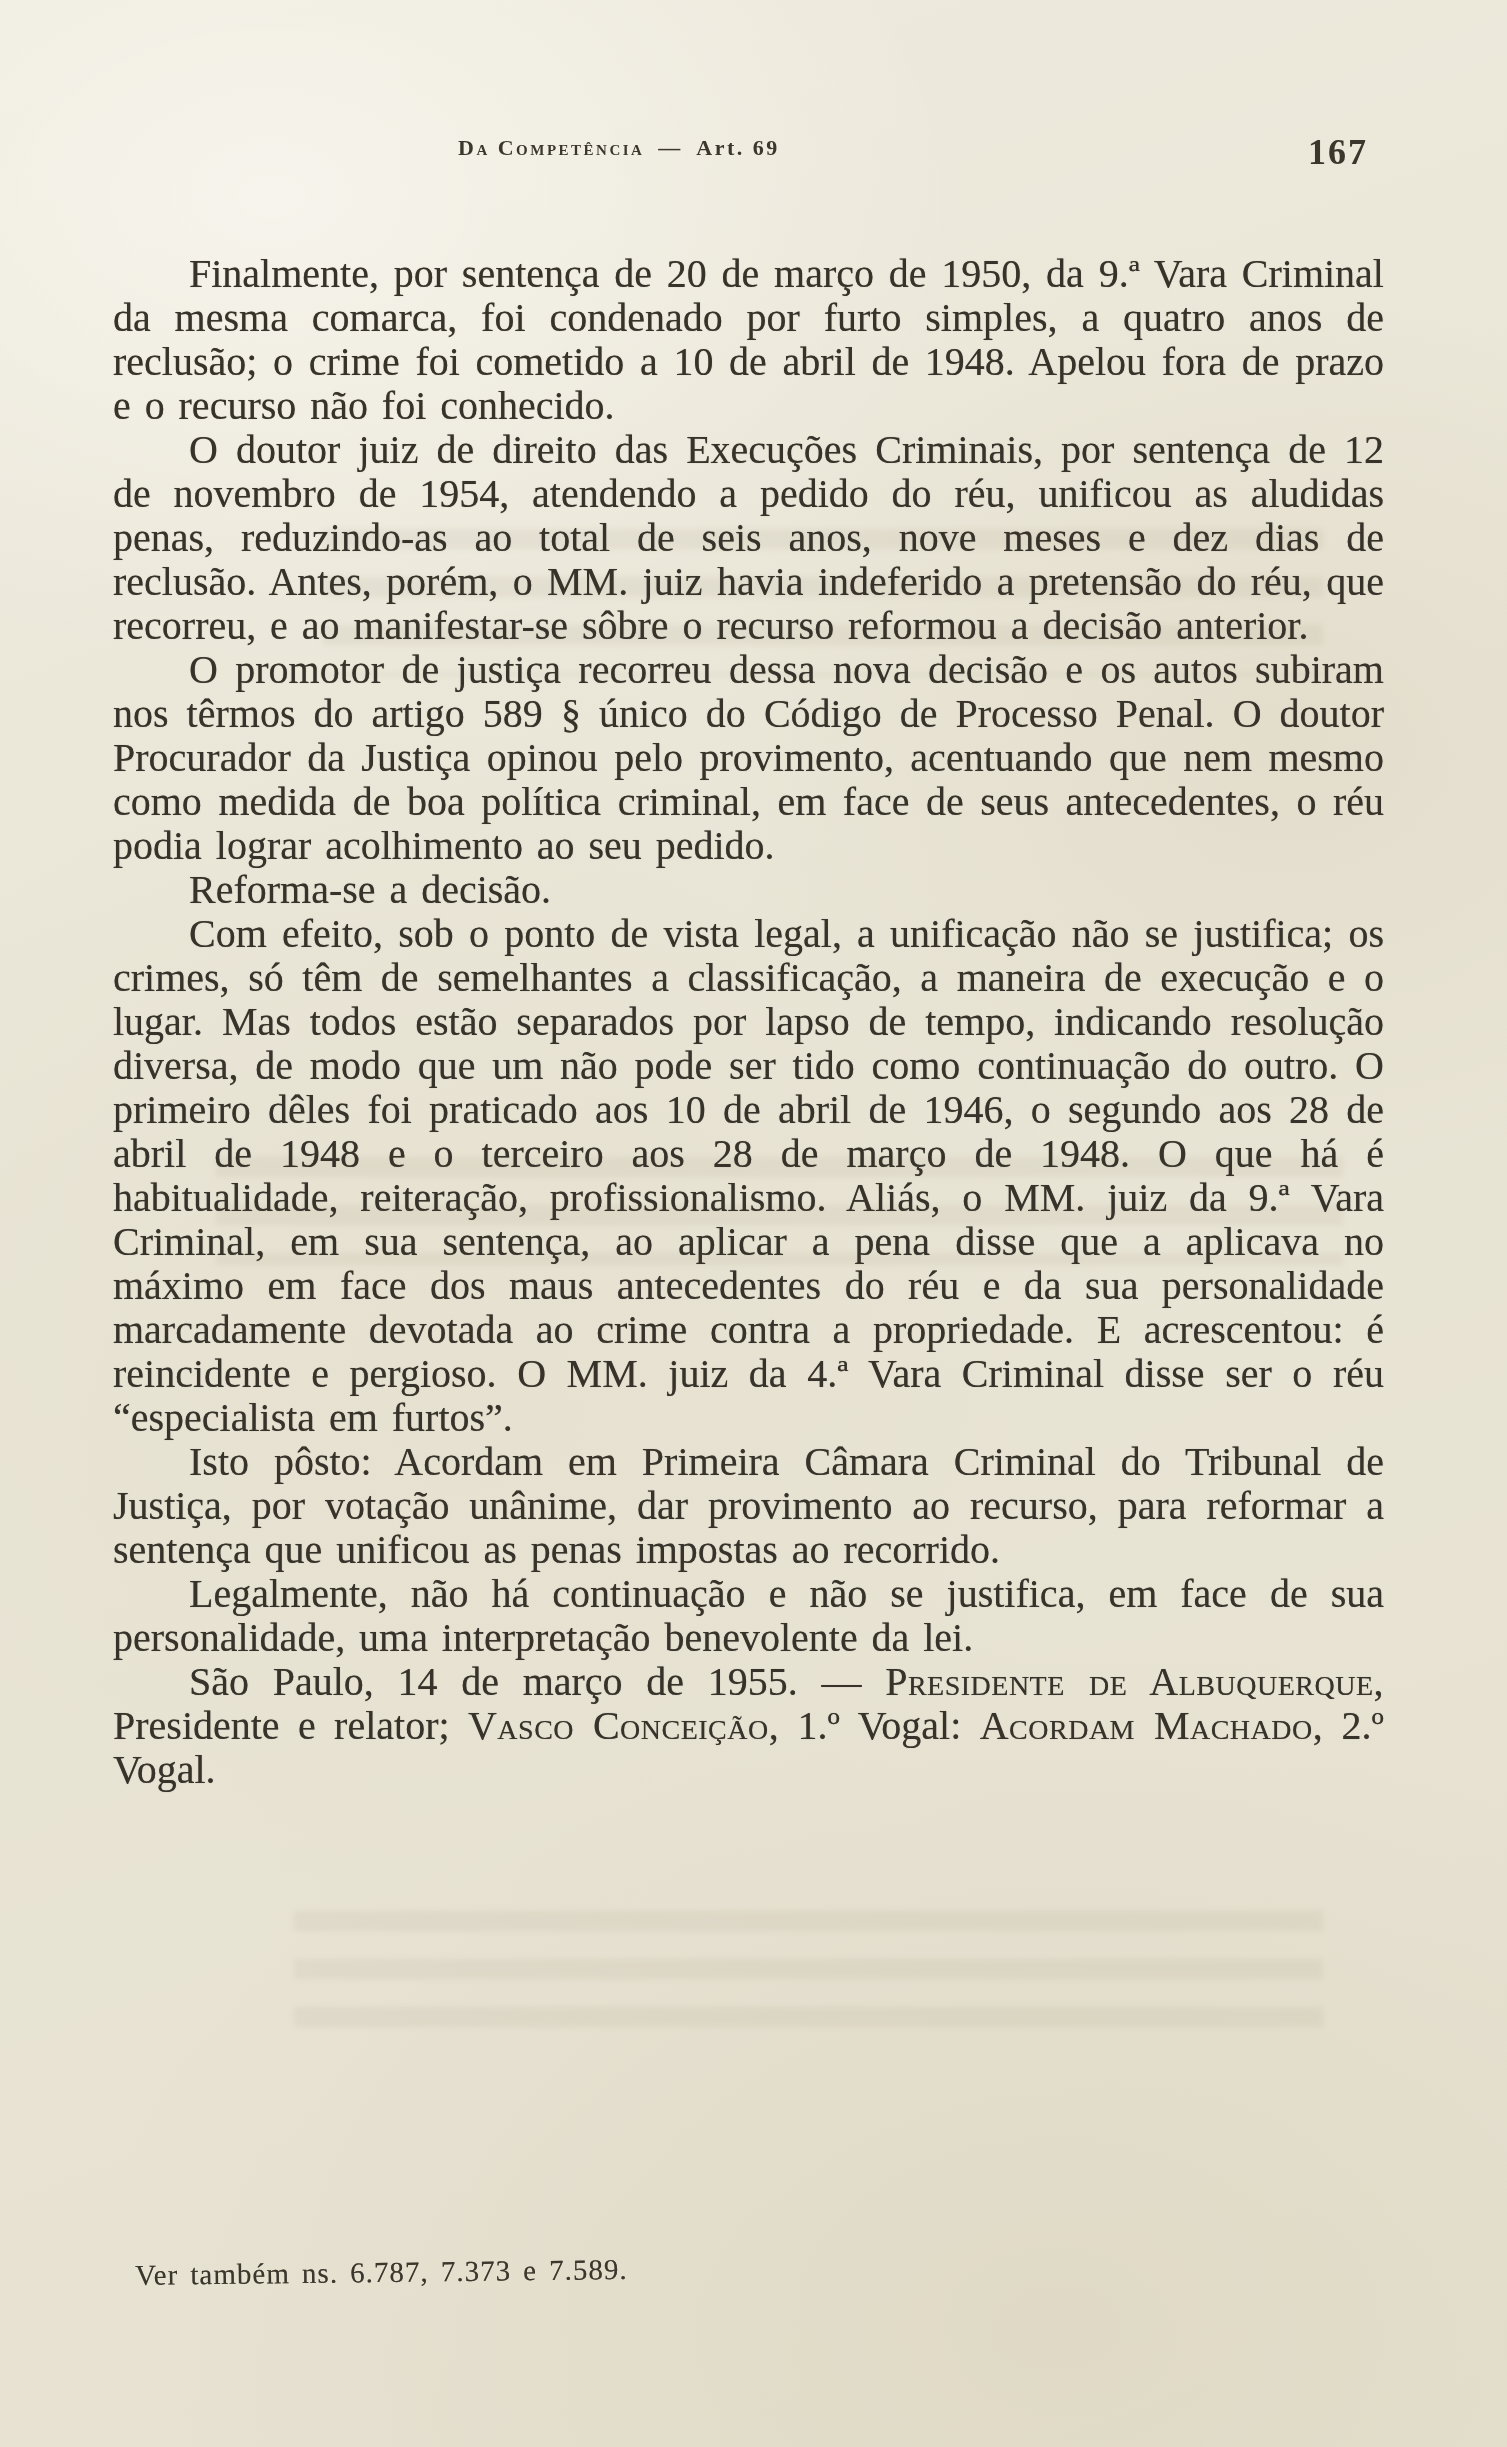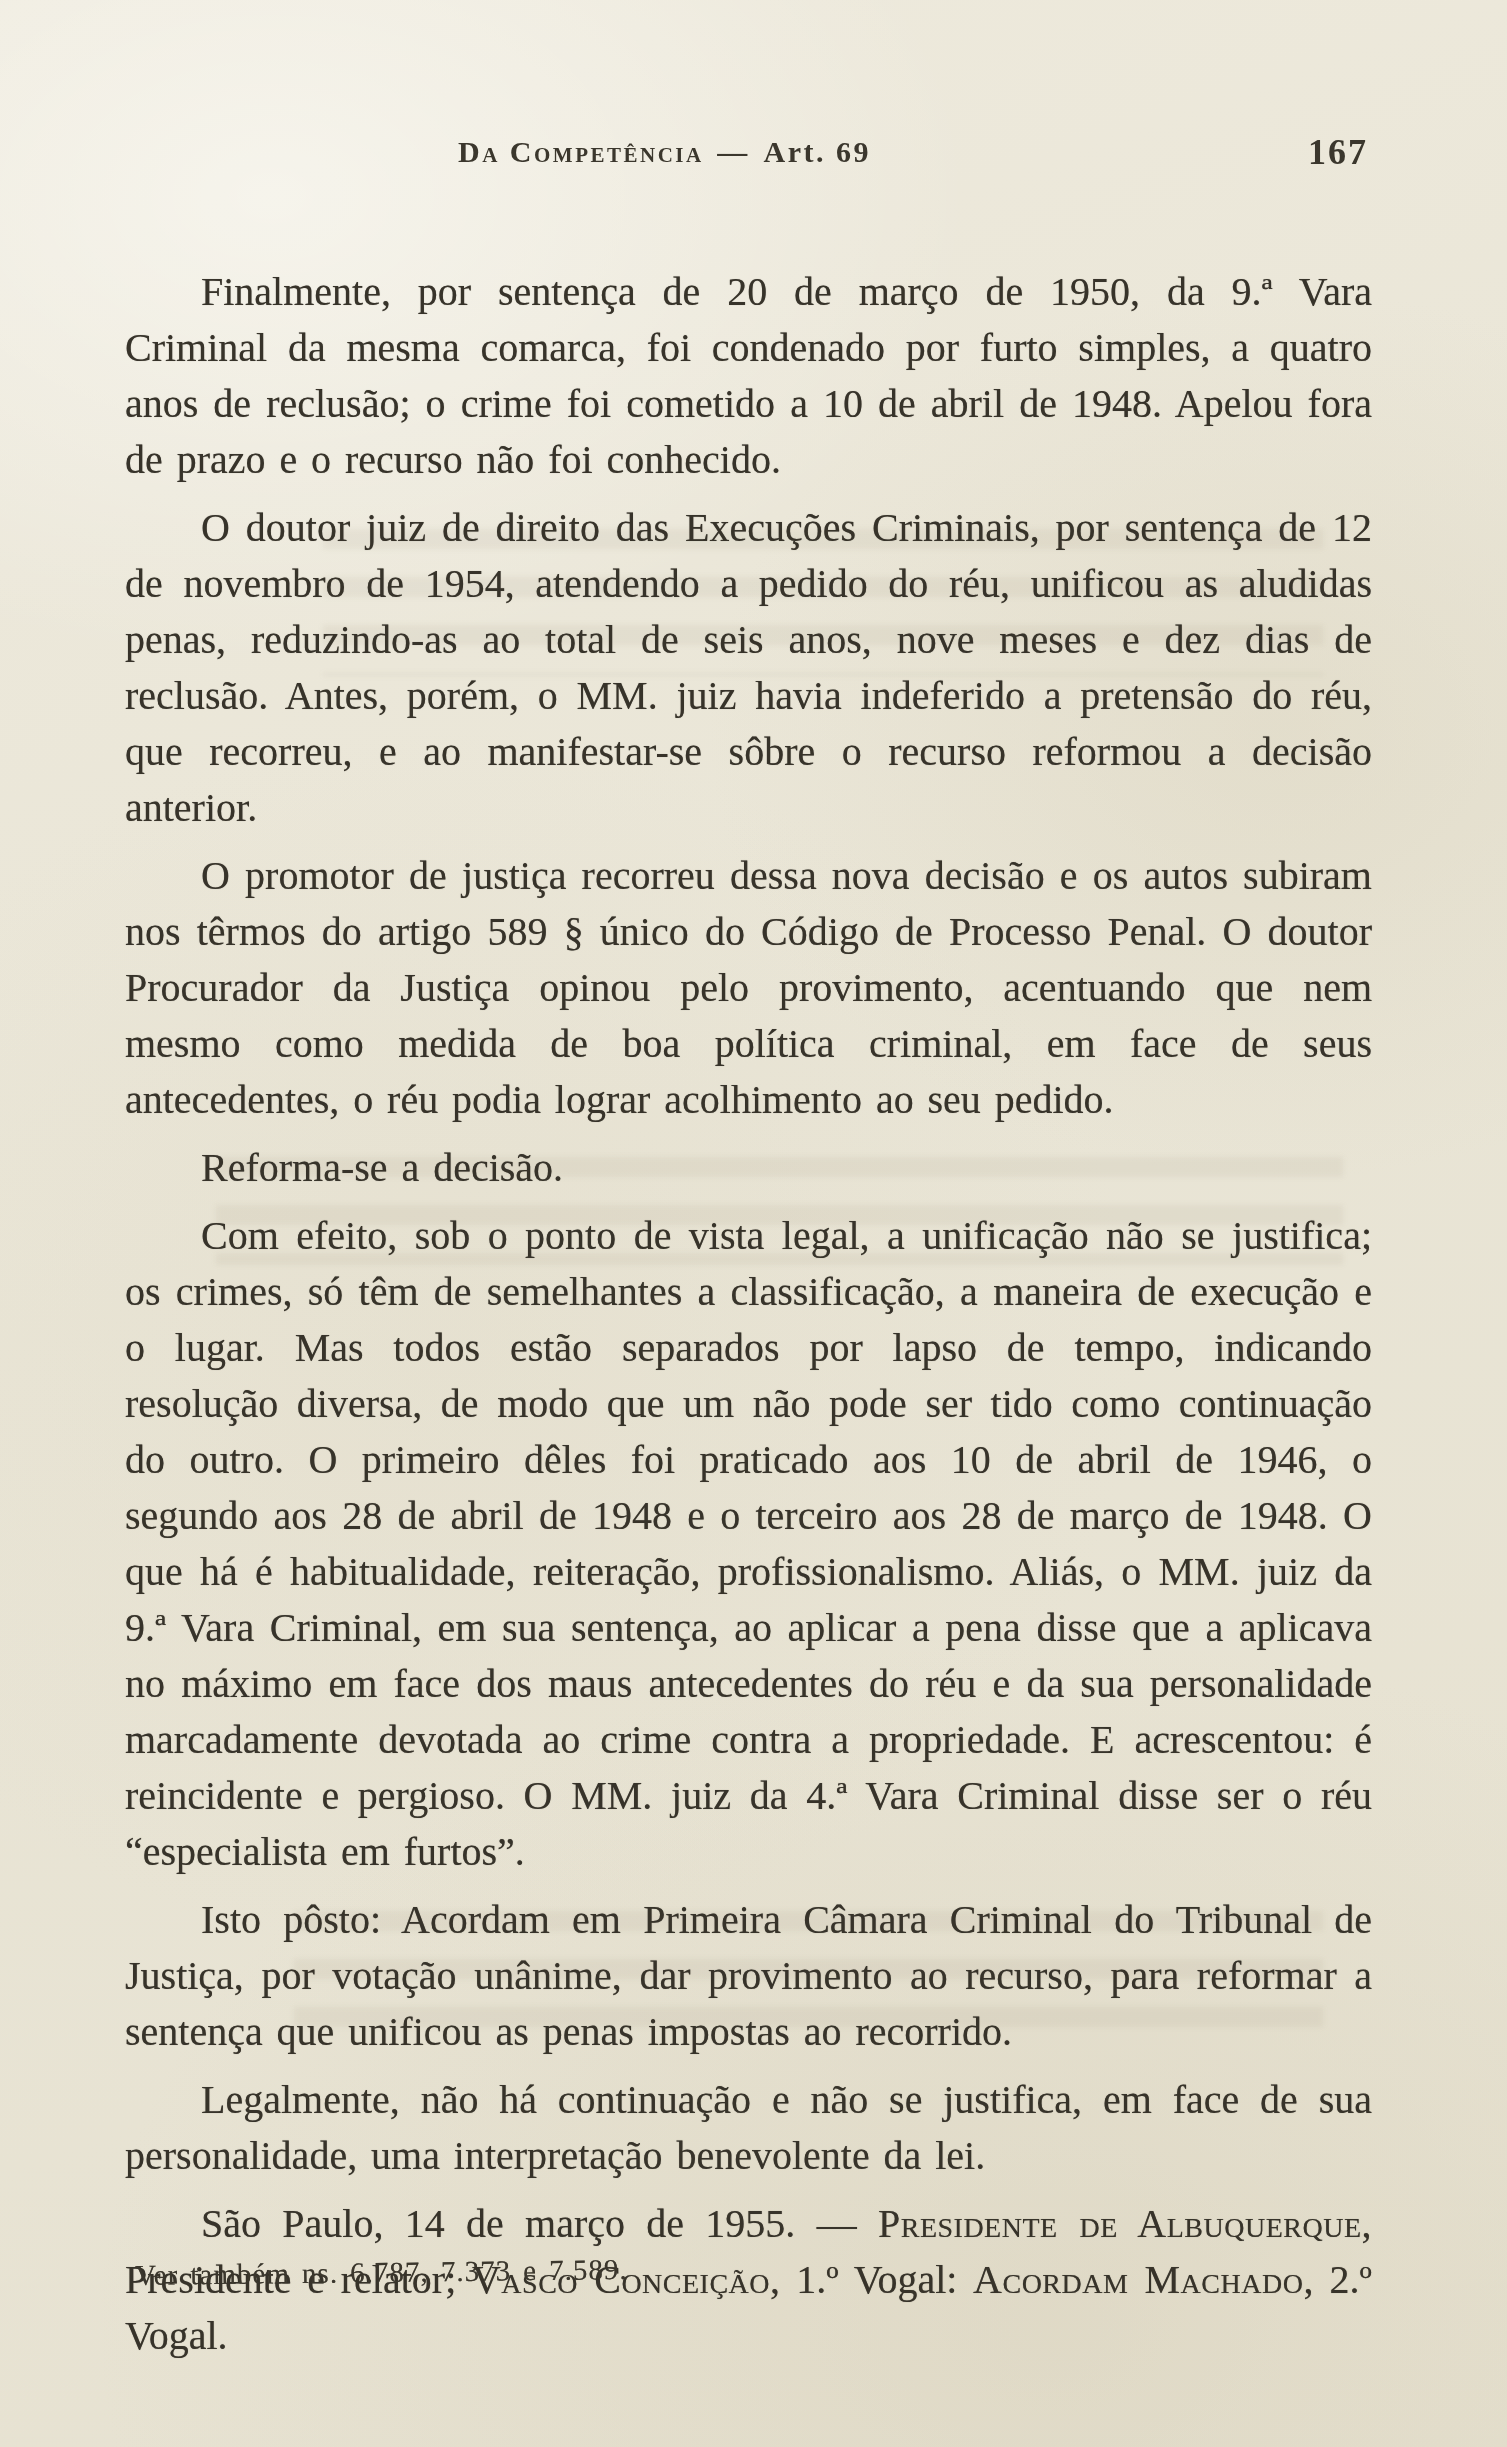--- a/index.html
+++ b/index.html
@@ -45,21 +45,21 @@
     position: absolute;
     top: 135px;
     left: 0;
     width: 100%;
     height: 43px;
   }
   .header-title {
     position: absolute;
     left: 345px;
     top: 0;
-    font-size: 30px;
+    font-size: 22px;
     font-weight: 600;
     letter-spacing: 2.5px;
     color: #3b372d;
     white-space: nowrap;
     text-align: right;
   }
   .header-title .sc { font-variant: small-caps; }
   .header-dash { padding: 0 13.7px; }
   .page-number {
     position: absolute;
@@ -71,23 +71,23 @@
     color: #3b372d;
   }
 
   .body-text {
     position: absolute;
     top: 252px;
     left: 0;
     width: 100%;
   }
   .body-text p {
-    margin: 12px;
+    margin: 0;
     font-size: 40px;
-    line-height: 56px;
+    line-height: 44px;
     text-align: justify;
     text-indent: 76px;
     word-spacing: 3.9px;
     text-shadow: 0 0 0.7px rgba(44,40,32,0.55);
   }
   p.space-before { margin-top: 12.7px; }
   .sc-name { font-variant: small-caps; letter-spacing: 0.5px; }
 
   .footnote {
     position: absolute;

